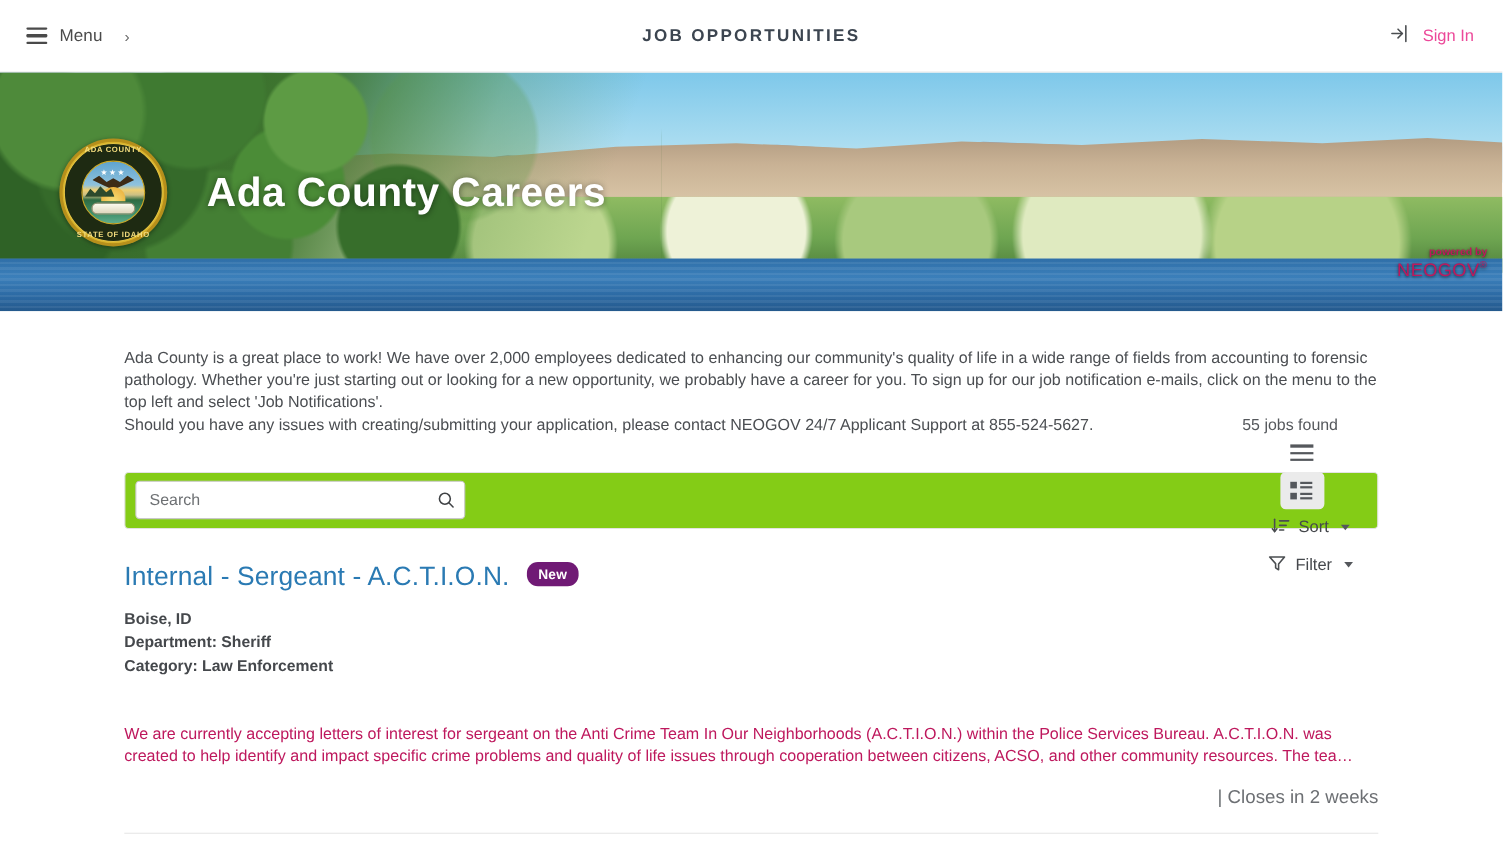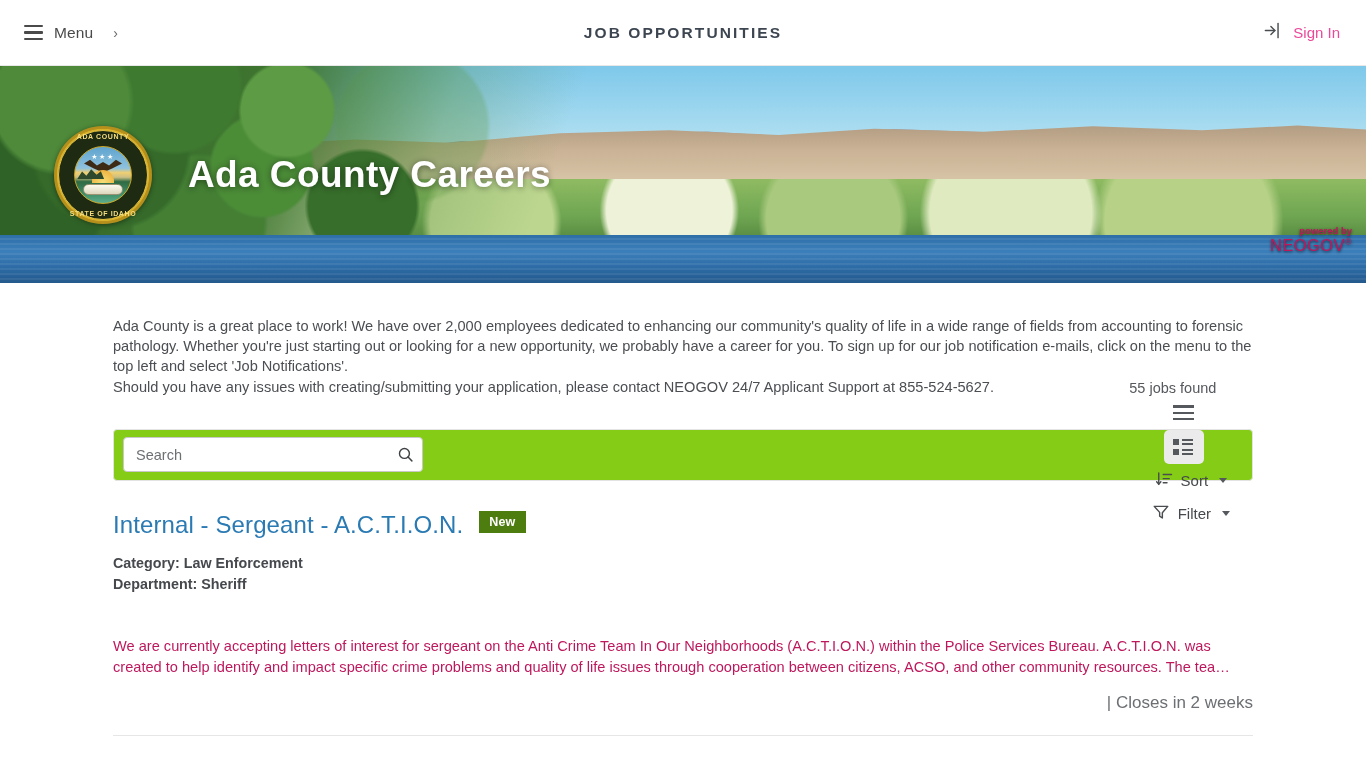--- a/index.html
+++ b/index.html
@@ -297,26 +297,26 @@
   .job { margin-top: 30px; }
   .job-head { display: flex; align-items: flex-start; gap: 16px; }
   .job-title {
     font-size: 24px;
     color: #2a7ab3;
     text-decoration: none;
     font-weight: 400;
     letter-spacing: .1px;
   }
   .badge-new {
-    background: #4d7c0f;
+    background: #701a75;
     color: #fff;
     font-size: 12.5px;
     font-weight: 700;
     padding: 4px 10px;
-    border-radius: 0;
+    border-radius: 10px;
     letter-spacing: .2px;
   }
   .job-meta {
     margin-top: 14px;
     font-size: 14.3px;
     font-weight: 700;
     line-height: 21.6px;
     color: #45484c;
   }
   .job-desc {
@@ -476,22 +476,23 @@
     </div>
   </div>
 
   <div class="job">
     <div class="job-head">
       <a href="#" class="job-title">Internal - Sergeant - A.C.T.I.O.N.</a>
       <span class="badge-new">New</span>
     </div>
 
     <div class="job-meta">
+      <div>Boise, ID</div>
+      <div>Department: Sheriff</div>
       <div>Category: Law Enforcement</div>
-      <div>Department: Sheriff</div>
     </div>
 
     <div class="job-desc">We are currently accepting letters of interest for sergeant on the Anti Crime Team In Our Neighborhoods (A.C.T.I.O.N.) within the Police Services Bureau.   A.C.T.I.O.N. was created to help identify and impact specific crime problems and quality of life issues through cooperation between citizens, ACSO, and other community resources.  The tea…</div>
 
     <div class="job-closes">| Closes in 2 weeks</div>
 
     <div class="divider"></div>
   </div>
 
 </div>

